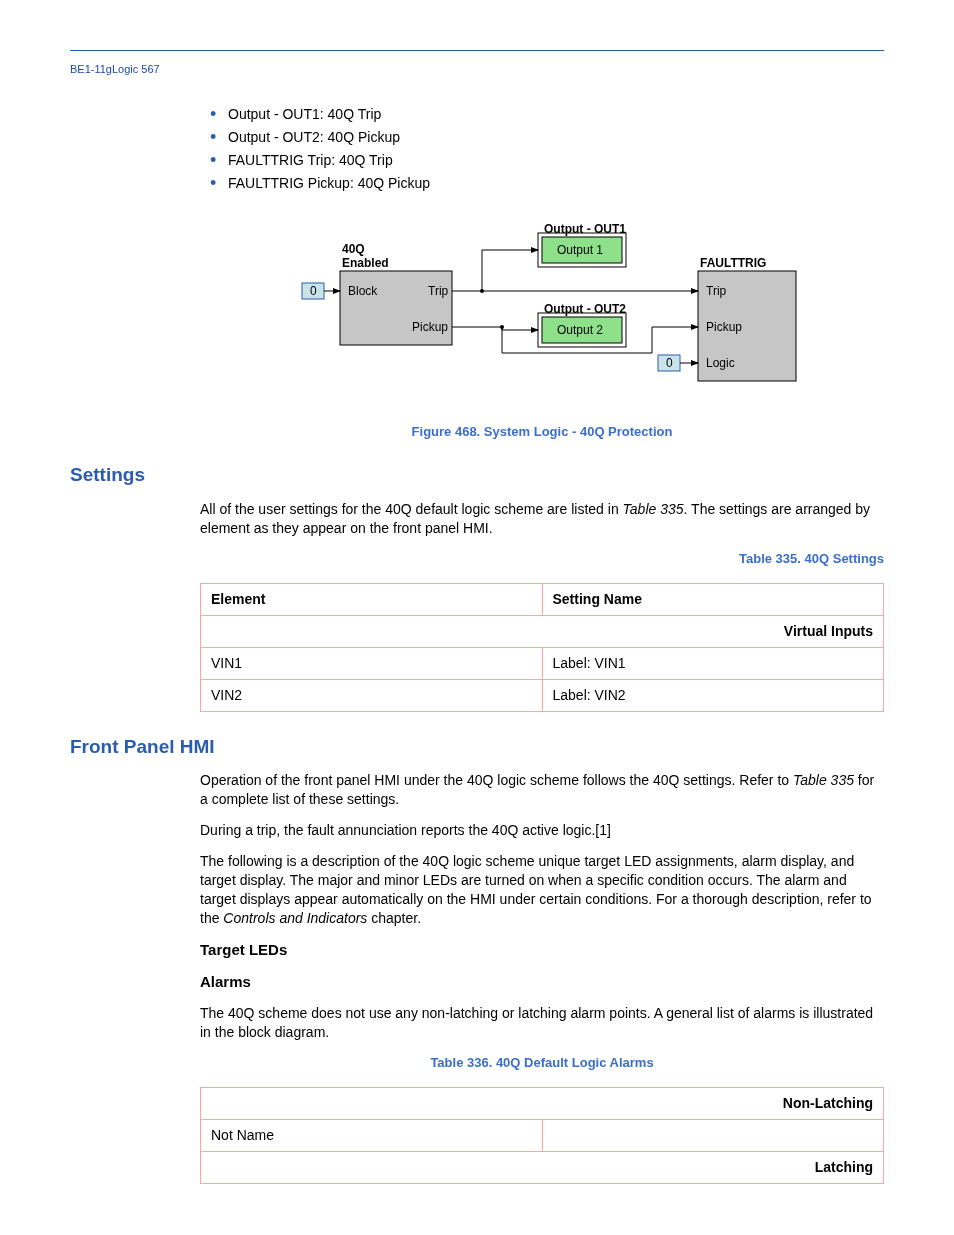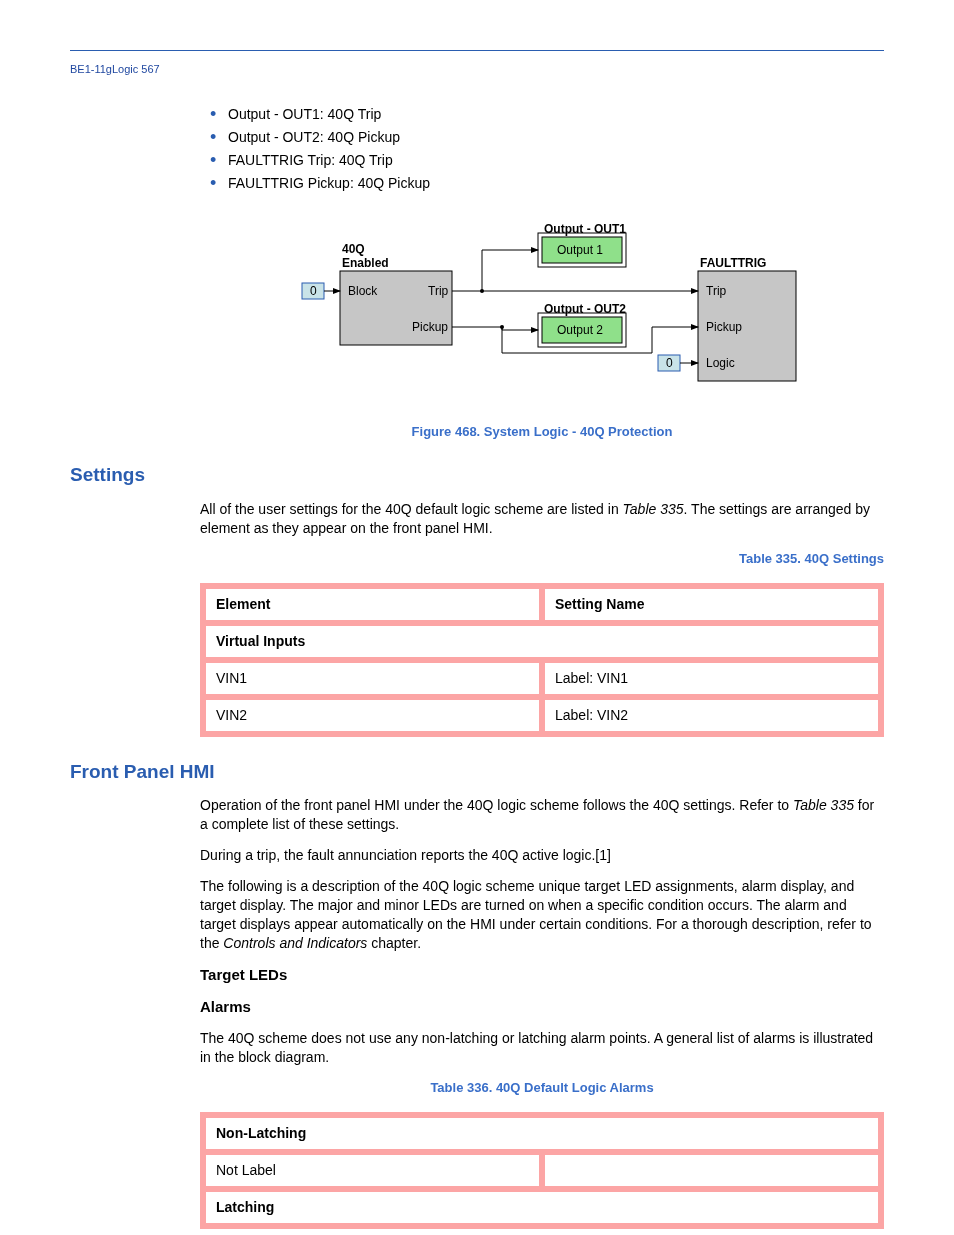--- a/index.html
+++ b/index.html
@@ -74,29 +74,30 @@
   }
   p { margin: 12px 0; }
   i { font-style: italic; }
   table.blue-table {
     border-collapse: collapse;
     width: 100%;
     margin: 8px 0 4px 0;
     font-size: 14px;
   }
   table.blue-table td {
-    border: 6px solid #fca5a5;
+    border: 1px solid #fca5a5;
     padding: 6px 10px;
     width: 50%;
   }
   table.blue-table tr.header td {
     font-weight: bold;
   }
   table.blue-table tr.subhead td {
     font-weight: bold;
+    text-align: right;
   }
   .table-label {
     font-size: 13px;
     color: #3a6fc9;
     font-weight: bold;
     margin: 4px 0 16px 0;
     text-align: left;
   }
 </style>
 </head>
@@ -219,21 +220,21 @@
     <h3 class="sub">Alarms</h3>
     <p>The 40Q scheme does not use any non-latching or latching alarm points. A general list of alarms is illustrated in the block diagram.</p>
 
     <div class="table-label" style="text-align:center;">Table 336. 40Q Default Logic Alarms</div>
     <table class="blue-table">
       <tbody>
       <tr class="subhead">
         <td colspan="2">Non-Latching</td>
       </tr>
       <tr>
-        <td>Not Label</td>
+        <td>Not Name</td>
         <td></td>
       </tr>
       <tr class="subhead">
         <td colspan="2">Latching</td>
       </tr>
     </tbody>
       </table>
 
     <div style="height:60px"></div>
 

